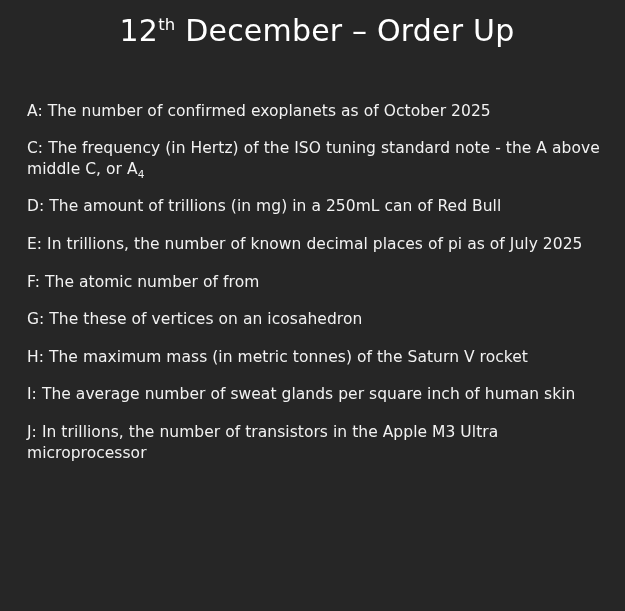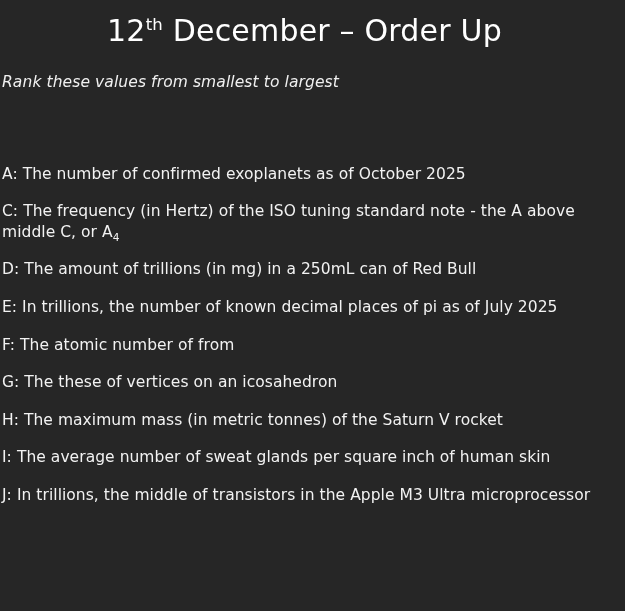--- a/index.html
+++ b/index.html
@@ -11,21 +11,21 @@
     height: 611px;
     background: #262626;
     color: #f2f2f2;
     font-family: "DejaVu Sans", sans-serif;
     overflow: hidden;
   }
   .page {
     width: 625px;
     height: 611px;
     box-sizing: border-box;
-    padding: 8px 18px 0 2px;
+    padding: 8px 18px 0 27px;
     position: relative;
   }
   .title {
     text-align: center;
     font-size: 30px;
     font-weight: normal;
     letter-spacing: 0.2px;
     margin: 6px 0 0 0;
     line-height: 1.15;
     color: #ffffff;
@@ -37,21 +37,21 @@
   }
   .subtitle {
     font-style: italic;
     font-size: 15.5px;
     margin-top: 24px;
     margin-bottom: 0;
     color: #f0f0f0;
     letter-spacing: 0.1px;
   }
   .items {
-    margin-top: 73px;
+    margin-top: 52px;
   }
   .item {
     font-size: 15.5px;
     line-height: 1.33;
     margin-bottom: 17px;
     color: #f2f2f2;
     letter-spacing: 0.05px;
   }
   .item sub {
     font-size: 0.68em;
@@ -59,21 +59,20 @@
     line-height: 0;
   }
 </style>
 </head>
 <body>
 
 <div class="page">
 
   <h1 class="title"><span>12</span><sup>th</sup><span> December – Order Up</span></h1>
 
-  <p class="subtitle">Rank these values from smallest to largest</p>
 
   <div class="items">
 
     <div class="item">
       <span>A:</span>
       <span>The number of confirmed exoplanets as of October 2025</span>
     </div>
 
 
     <div class="item">
@@ -106,17 +105,17 @@
       <span>The maximum mass (in metric tonnes) of the Saturn V rocket</span>
     </div>
 
     <div class="item">
       <span>I:</span>
       <span>The average number of sweat glands per square inch of human skin</span>
     </div>
 
     <div class="item">
       <span>J:</span>
-      <span>In trillions, the middle of transistors in the Apple M3 Ultra microprocessor</span>
+      <span>In trillions, the number of transistors in the Apple M3 Ultra microprocessor</span>
     </div>
 
   </div>
 </div>
 
 </body></html>

